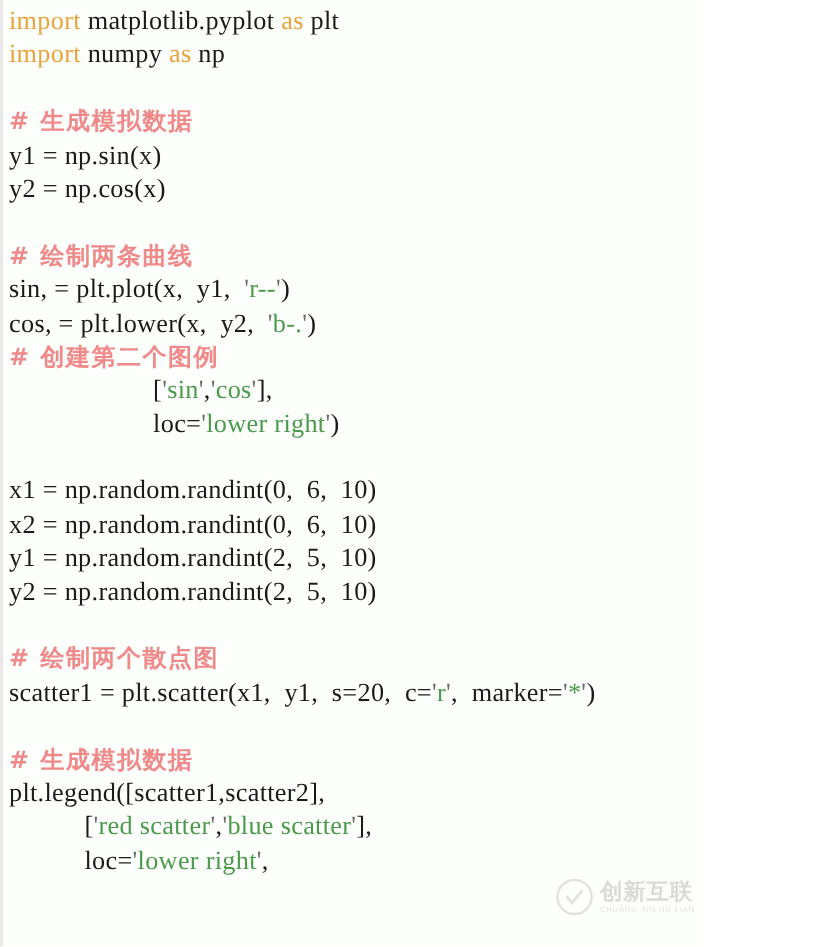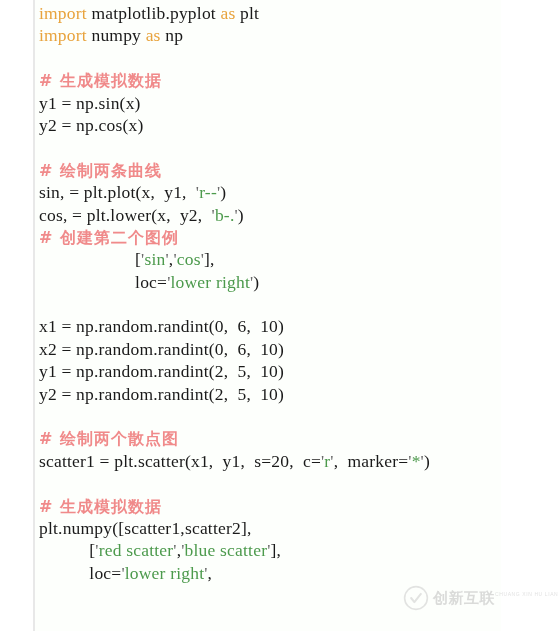--- a/index.html
+++ b/index.html
@@ -14,21 +14,20 @@
     font-family: "Liberation Serif", "DejaVu Serif", serif;
   }
   #code-block {
     position: relative;
     width: 468px;
     height: 631px;
     background: #fdfffc;
     box-sizing: border-box;
     border-left: 2px solid #e8e8e8;
     padding: 2px 0 0 4px;
-    margin-left: 33px;
   }
   .code-line {
     height: 22.4px;
     line-height: 22.4px;
     font-family: "Liberation Serif", "DejaVu Serif", serif;
     font-size: 17.5px;
     white-space: pre;
     color: #1a1a1a;
     letter-spacing: 0.2px;
   }
@@ -61,20 +60,21 @@
     gap: 4px;
     pointer-events: none;
   }
   #watermark .wm-mark {
     width: 26px;
     height: 26px;
     flex: none;
   }
   #watermark .wm-text {
     display: flex;
+    flex-direction: column;
     justify-content: center;
   }
   #watermark .wm-cn {
     font-family: "DejaVu Sans", "Liberation Sans", sans-serif;
     font-size: 15px;
     font-weight: bold;
     color: #b8b8b8;
     letter-spacing: 0.5px;
     line-height: 17px;
     white-space: nowrap;
@@ -109,21 +109,21 @@
       <div class="code-line blank">&nbsp;</div>
       <div class="code-line"><span class="tok-plain">x1 = np.random.randint(0,  6,  10)</span></div>
       <div class="code-line"><span class="tok-plain">x2 = np.random.randint(0,  6,  10)</span></div>
       <div class="code-line"><span class="tok-plain">y1 = np.random.randint(2,  5,  10)</span></div>
       <div class="code-line"><span class="tok-plain">y2 = np.random.randint(2,  5,  10)</span></div>
       <div class="code-line blank">&nbsp;</div>
       <div class="code-line"><span class="tok-comment cjk"># 绘制两个散点图</span></div>
       <div class="code-line"><span class="tok-plain">scatter1 = plt.scatter(x1,  y1,  s=20,  c=</span><span class="tok-quote">'</span><span class="tok-str">r</span><span class="tok-quote">'</span><span class="tok-plain">,  marker=</span><span class="tok-quote">'</span><span class="tok-str">*</span><span class="tok-quote">'</span><span class="tok-plain">)</span></div>
       <div class="code-line blank">&nbsp;</div>
       <div class="code-line"><span class="tok-comment cjk"># 生成模拟数据</span></div>
-      <div class="code-line"><span class="tok-plain">plt.numpy([scatter1,scatter2],</span></div>
+      <div class="code-line"><span class="tok-plain">plt.legend([scatter1,scatter2],</span></div>
       <div class="code-line"><span class="tok-plain">           [</span><span class="tok-quote">'</span><span class="tok-str">red scatter</span><span class="tok-quote">'</span><span class="tok-plain">,</span><span class="tok-quote">'</span><span class="tok-str">blue scatter</span><span class="tok-quote">'</span><span class="tok-plain">],</span></div>
       <div class="code-line"><span class="tok-plain">           loc=</span><span class="tok-quote">'</span><span class="tok-str">lower right</span><span class="tok-quote">'</span><span class="tok-plain">,</span></div>
     </div>
 
   <div id="watermark">
     <svg class="wm-mark" viewBox="0 0 32 32">
       <circle cx="16" cy="16" r="14" fill="none" stroke="#c8c8c8" stroke-width="2"></circle>
       <path d="M10 16 L14 21 L22 11" fill="none" stroke="#c8c8c8" stroke-width="2.5" stroke-linecap="round" stroke-linejoin="round"></path>
     </svg>
     <div class="wm-text">

